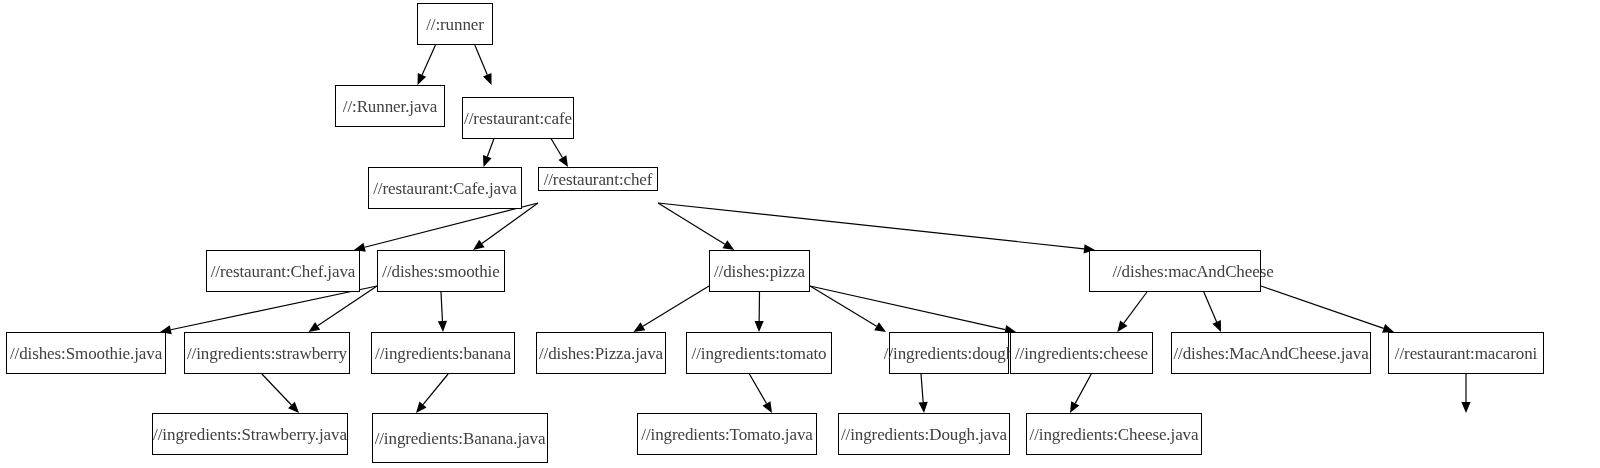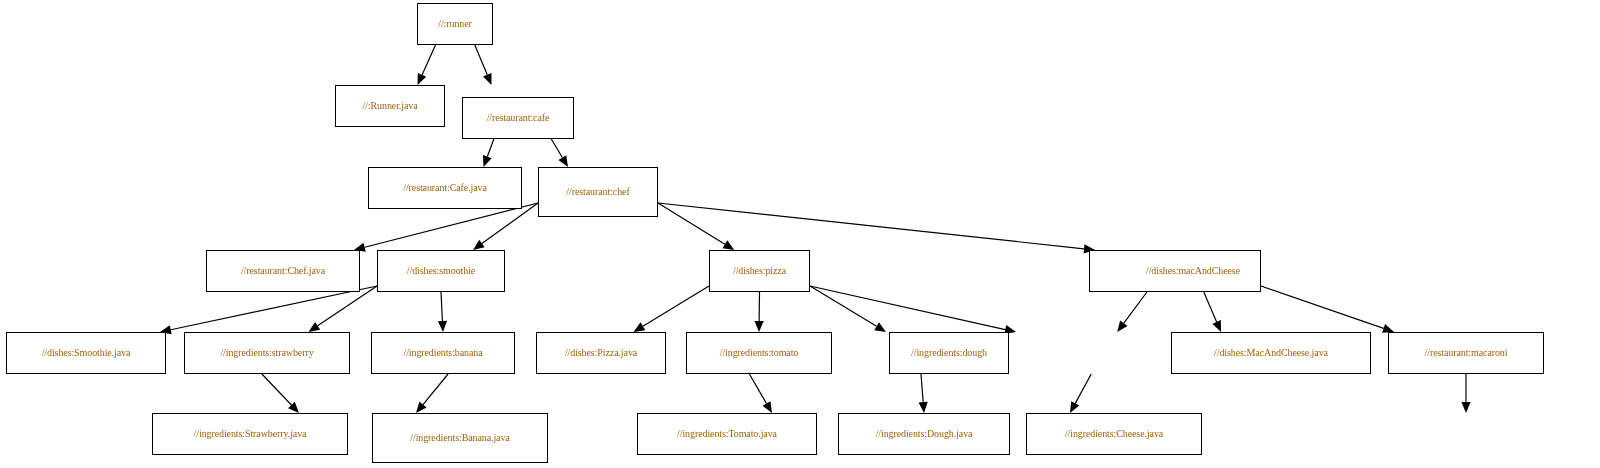--- a/index.html
+++ b/index.html
@@ -25,23 +25,23 @@
   }
   .graph-node {
     position: absolute;
     box-sizing: border-box;
     border: 1px solid #000000;
     background: #ffffff;
     display: flex;
     align-items: center;
     justify-content: center;
     white-space: nowrap;
-    font-size: 10px;
+    font-size: 17px;
     line-height: 1;
-    color: #a16207;
+    color: #404040;
     letter-spacing: -0.1px;
   }
   .node-label {
     display: block;
     padding: 0 2px;
   }
 </style>
 </head>
 <body>
 
@@ -149,21 +149,21 @@
     </div>
     <div class="graph-node" style="left: 335px; top: 85px; width: 110px; height: 42px;">
       <span class="node-label">//:Runner.java</span>
     </div>
     <div class="graph-node" style="left: 462px; top: 97px; width: 112px; height: 42px; align-items: center;">
       <span class="node-label">//restaurant:cafe</span>
     </div>
     <div class="graph-node" style="left: 368px; top: 167px; width: 154px; height: 42px;">
       <span class="node-label">//restaurant:Cafe.java</span>
     </div>
-    <div class="graph-node" style="left: 538px; top: 167px; width: 120px; height: 50px;">
+    <div class="graph-node" style="left: 538px; top: 167px; width: 120px; height: 24px;">
       <span class="node-label">//restaurant:chef</span>
     </div>
     <div class="graph-node" style="left: 206px; top: 250px; width: 154px; height: 42px;">
       <span class="node-label">//restaurant:Chef.java</span>
     </div>
     <div class="graph-node" style="left: 377px; top: 250px; width: 128px; height: 42px;">
       <span class="node-label">//dishes:smoothie</span>
     </div>
     <div class="graph-node" style="left: 709px; top: 250px; width: 101px; height: 42px;">
       <span class="node-label">//dishes:pizza</span>
@@ -181,20 +181,23 @@
       <span class="node-label">//ingredients:banana</span>
     </div>
     <div class="graph-node" style="left: 536px; top: 332px; width: 130px; height: 42px;">
       <span class="node-label">//dishes:Pizza.java</span>
     </div>
     <div class="graph-node" style="left: 686px; top: 332px; width: 146px; height: 42px;">
       <span class="node-label">//ingredients:tomato</span>
     </div>
     <div class="graph-node" style="left: 889px; top: 332px; width: 120px; height: 42px;">
       <span class="node-label">//ingredients:dough</span>
+    </div>
+    <div class="graph-node" style="left: 1010px; top: 332px; width: 143px; height: 42px;">
+      <span class="node-label">//ingredients:cheese</span>
     </div>
     <div class="graph-node" style="left: 1171px; top: 332px; width: 200px; height: 42px;">
       <span class="node-label">//dishes:MacAndCheese.java</span>
     </div>
     <div class="graph-node" style="left: 1388px; top: 332px; width: 156px; height: 42px;">
       <span class="node-label">//restaurant:macaroni</span>
     </div>
     <div class="graph-node" style="left: 152px; top: 413px; width: 196px; height: 42px;">
       <span class="node-label">//ingredients:Strawberry.java</span>
     </div>

